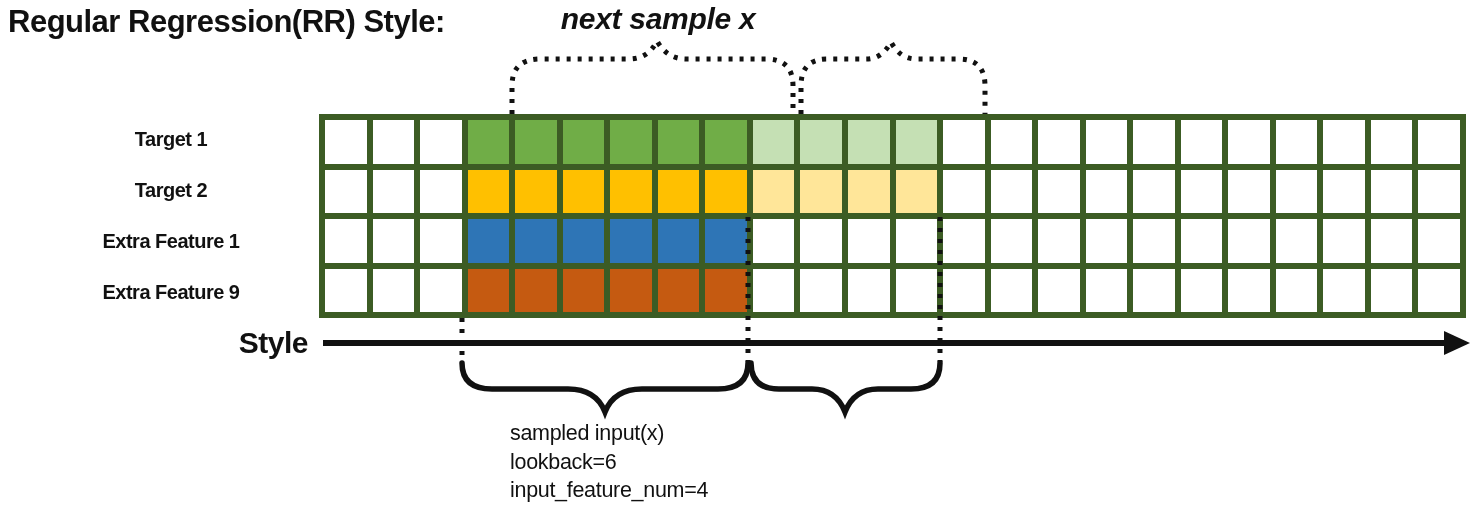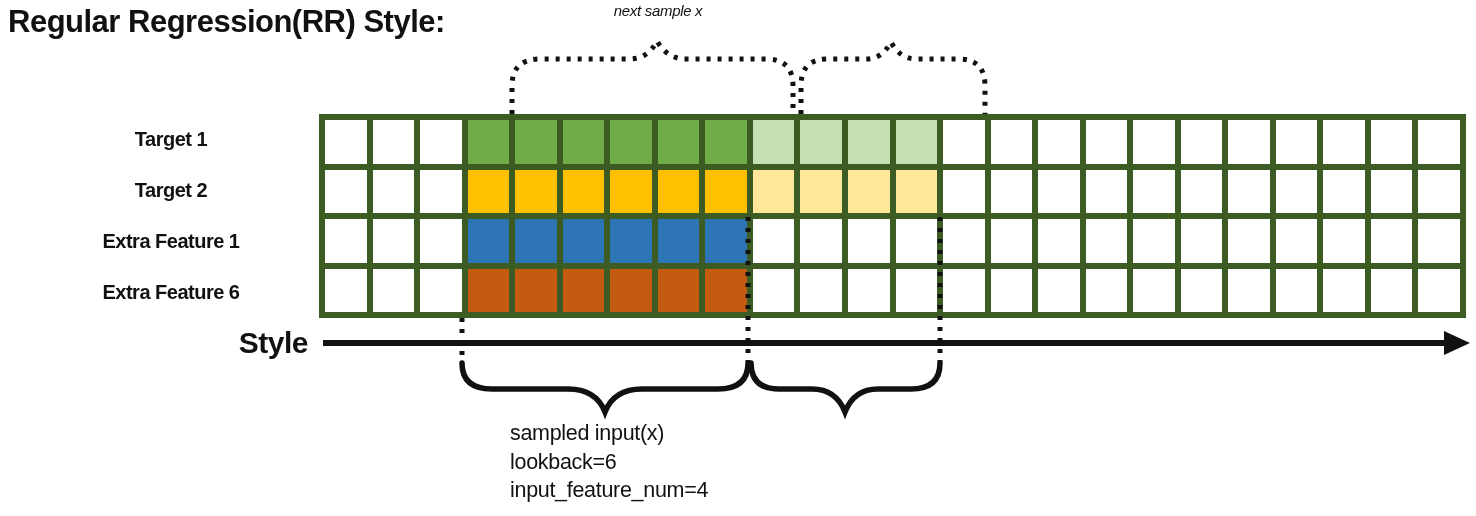--- a/index.html
+++ b/index.html
@@ -27,21 +27,21 @@
   .cell{width:100%;height:100%;}
   .row-label{
     position:absolute;left:16px;width:310px;height:51px;
     text-align:center;line-height:51px;
     font-size:20px;font-weight:700;letter-spacing:-0.5px;
     white-space:nowrap;
   }
   .rl0{top:114px;} .rl1{top:165px;} .rl2{top:216px;} .rl3{top:267px;}
   .top-label{
     position:absolute;top:2px;transform:translateX(-50%);
-    font-size:15px;font-weight:400;font-style:italic;
+    font-size:30px;font-weight:700;font-style:italic;
     white-space:nowrap;letter-spacing:-0.3px;
   }
   .tlx{left:658px;} .tly{left:885px;}
   .time-label{
     position:absolute;left:222px;top:326px;width:86px;
     text-align:right;font-size:30px;font-weight:700;letter-spacing:-0.5px;
   }
   .note{
     position:absolute;top:419px;
     font-size:21.5px;font-weight:500;letter-spacing:-0.3px;
@@ -60,21 +60,21 @@
 
 <div id="canvas">
 
   <div class="title">Regular Regression(RR) Style:</div>
 
   <div class="top-label tlx">next sample x</div>
 
   <div class="row-label rl0">Target 1</div>
   <div class="row-label rl1">Target 2</div>
   <div class="row-label rl2">Extra Feature 1</div>
-  <div class="row-label rl3">Extra Feature 6</div>
+  <div class="row-label rl3">Extra Feature 9</div>
 
   <div class="grid" style="background: rgb(60, 92, 36);">
       <div class="cell" style="background: rgb(255, 255, 255);"></div>
       <div class="cell" style="background: rgb(255, 255, 255);"></div>
       <div class="cell" style="background: rgb(255, 255, 255);"></div>
       <div class="cell" style="background: rgb(112, 173, 71);"></div>
       <div class="cell" style="background: rgb(112, 173, 71);"></div>
       <div class="cell" style="background: rgb(112, 173, 71);"></div>
       <div class="cell" style="background: rgb(112, 173, 71);"></div>
       <div class="cell" style="background: rgb(112, 173, 71);"></div>

